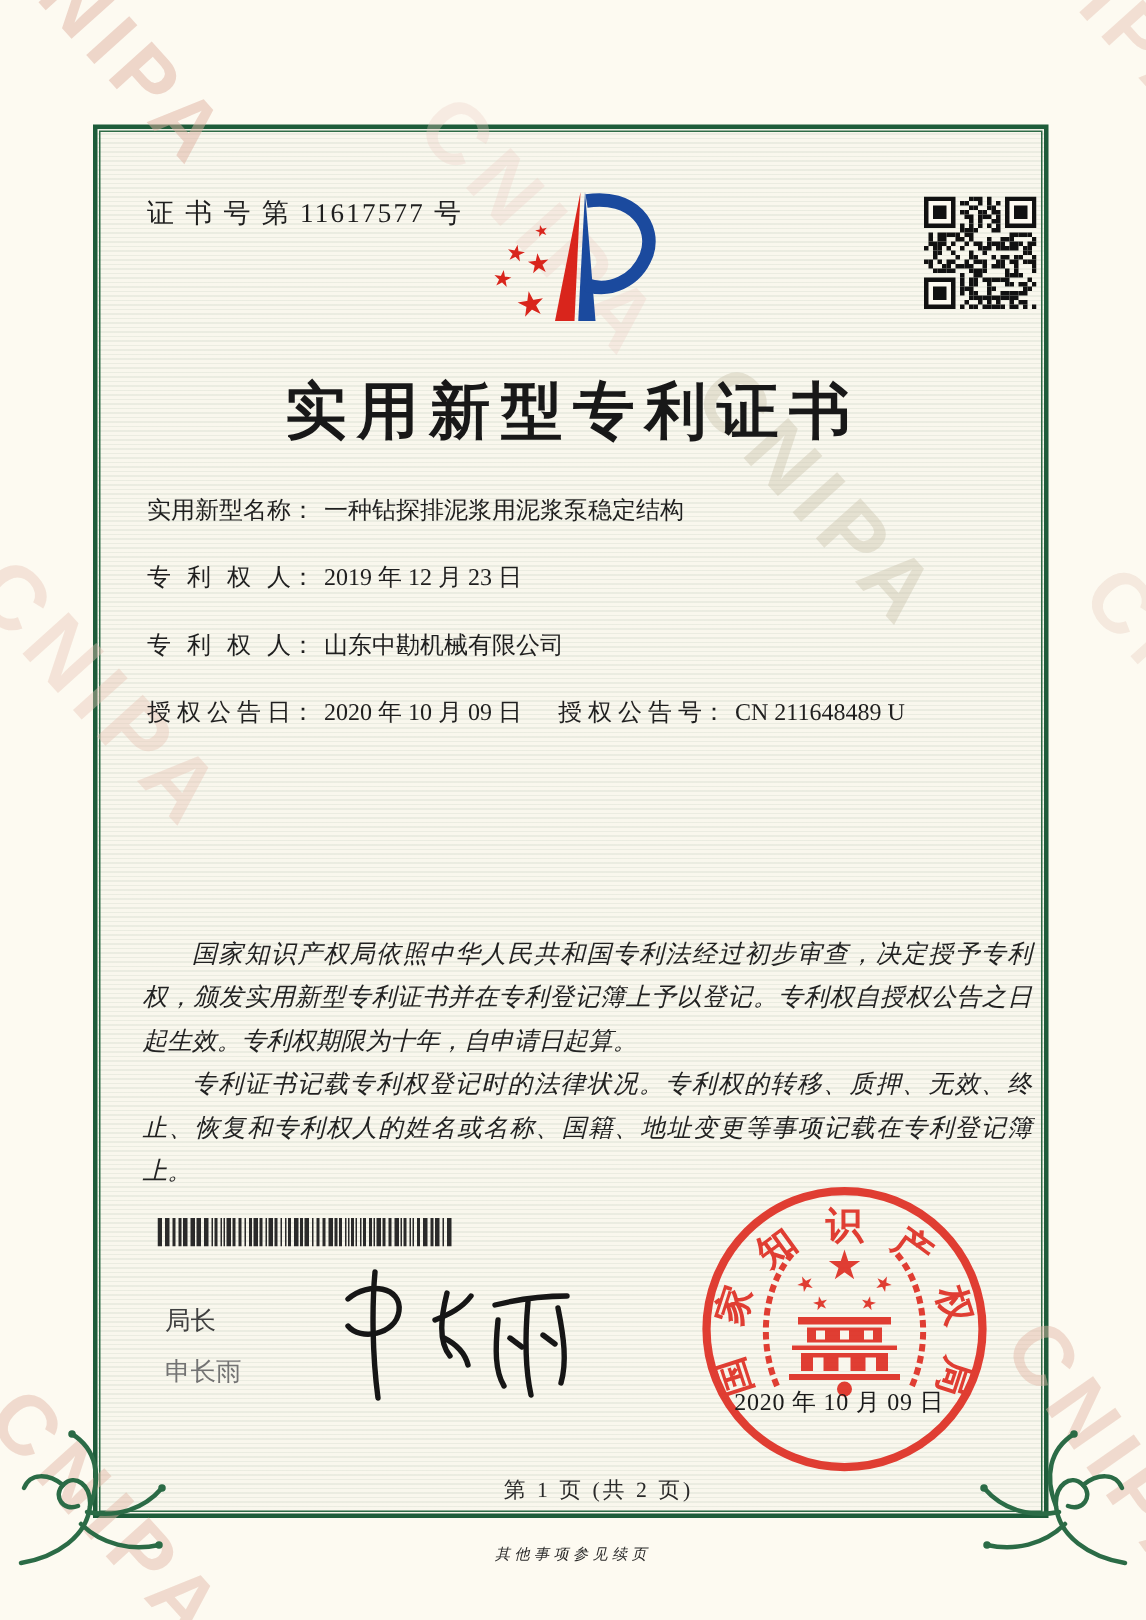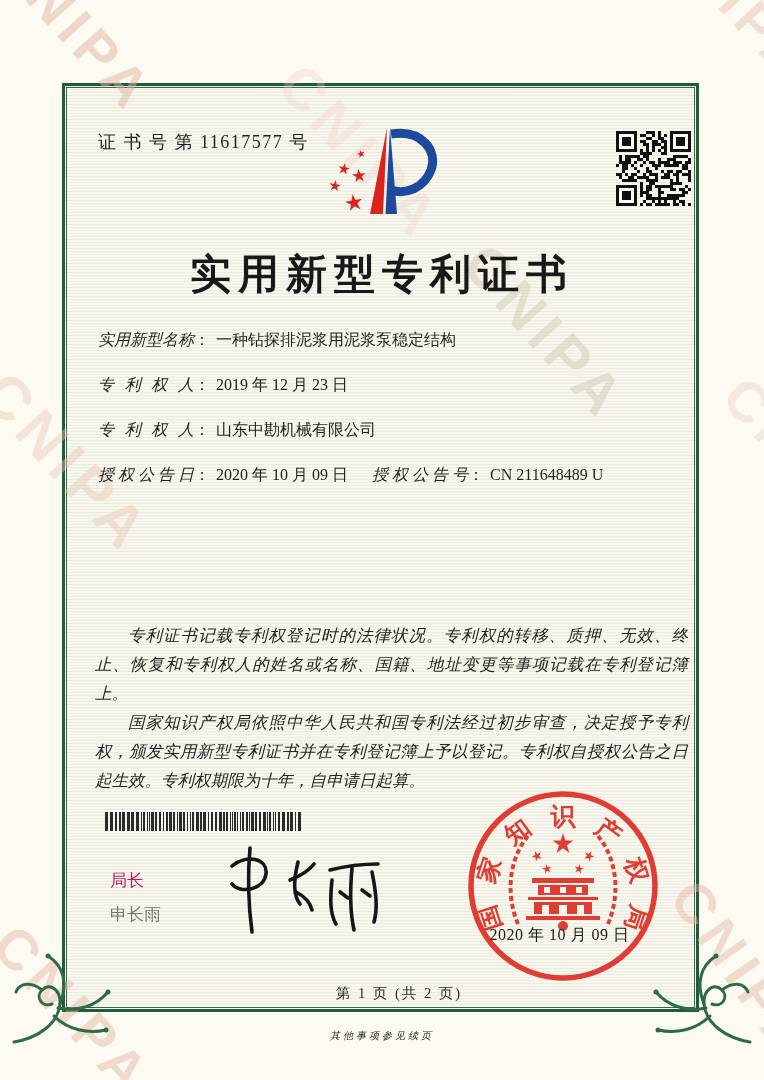--- a/index.html
+++ b/index.html
@@ -40,32 +40,32 @@
   .logo{left:323px;top:124px}
   .qr{left:616px;top:131px}
   .title{
     left:0;top:227px;width:764px;text-align:center;
     font-size:41px;font-weight:bold;letter-spacing:7px;color:#181818;margin-top:20px;
   }
   .fields{left:98px;top:330px;width:575px;font-size:16px}
   .frow{height:20px;margin-bottom:25px;white-space:nowrap}
   .flabel{
     display:inline-block;width:96px;vertical-align:top;
-    text-align:justify;text-align-last:justify;font-style:italic;
+    text-align:justify;text-align-last:justify;
   }
   .fcolon{display:inline-block;margin-right:6px}
   .fgroup2{margin-left:24px}
   .paras{
     left:95px;top:621px;width:593px;
     font-size:16.5px;line-height:1.76;text-align:justify;
     font-style:italic;color:#222;
   }
   .paras p{margin:0;text-indent:2em}
   .barcode{left:105px;top:812px}
-  .director-title{left:110px;top:869px;font-size:17px;font-family:"Liberation Sans","DejaVu Sans",sans-serif;color:#be185d}
+  .director-title{left:110px;top:869px;font-size:17px;font-family:"Liberation Sans","DejaVu Sans",sans-serif;color:#404040}
   .director-name{left:110px;top:903px;font-size:17px;font-family:"Liberation Sans","DejaVu Sans",sans-serif;color:#737373}
   .signature{left:212px;top:840px}
   .seal{left:448px;top:772px;opacity:.9}
   .seal text{
     font-size:25px;font-weight:bold;fill:var(--c-seal_red);
     font-family:"Liberation Serif","DejaVu Serif",serif;
   }
   .seal-date{
     left:462px;top:925px;width:195px;text-align:center;
     font-size:16px;letter-spacing:.5px;color:#1b1b1b;z-index:3;
@@ -358,22 +358,22 @@
   </div>
   <div class="frow">
     <span class="flabel">专利权人</span><span class="fcolon">：</span><span>山东中勘机械有限公司</span>
   </div>
   <div class="frow">
     <span><span class="flabel">授权公告日</span><span class="fcolon">：</span><span>2020 年 10 月 09 日</span></span><span class="fgroup2"><span class="flabel">授权公告号</span><span class="fcolon">：</span><span>CN 211648489 U</span></span>
   </div>
 </div>
 
 <div class="ct paras">
+  <p>国家知识产权局依照中华人民共和国专利法经过初步审查，决定授予专利权，颁发实用新型专利证书并在专利登记簿上予以登记。专利权自授权公告之日起生效。专利权期限为十年，自申请日起算。</p>
   <p>专利证书记载专利权登记时的法律状况。专利权的转移、质押、无效、终止、恢复和专利权人的姓名或名称、国籍、地址变更等事项记载在专利登记簿上。</p>
-  <p>国家知识产权局依照中华人民共和国专利法经过初步审查，决定授予专利权，颁发实用新型专利证书并在专利登记簿上予以登记。专利权自授权公告之日起生效。专利权期限为十年，自申请日起算。</p>
 </div>
 
 <svg class="ct barcode" width="200" height="19" viewBox="0 0 200 19" id="barcode-svg">
     <rect x="0" y="0" width="3" height="19" fill="#2a2a2a"></rect>
     <rect x="5" y="0" width="3" height="19" fill="#2a2a2a"></rect>
     <rect x="10" y="0" width="2" height="19" fill="#2a2a2a"></rect>
     <rect x="14" y="0" width="2" height="19" fill="#2a2a2a"></rect>
     <rect x="17" y="0" width="3" height="19" fill="#2a2a2a"></rect>
     <rect x="22" y="0" width="3" height="19" fill="#2a2a2a"></rect>
     <rect x="26" y="0" width="3" height="19" fill="#2a2a2a"></rect>

